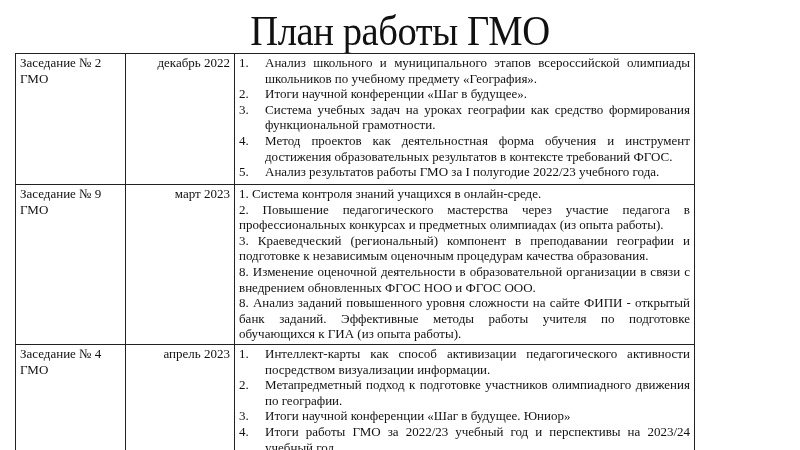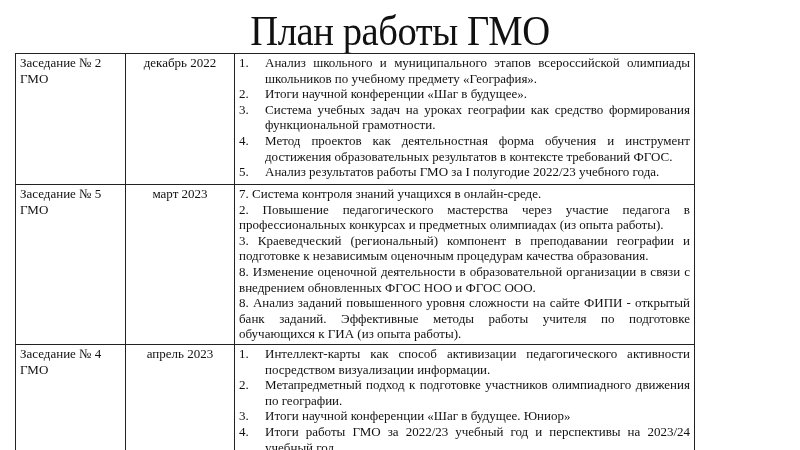--- a/index.html
+++ b/index.html
@@ -17,21 +17,21 @@
     position: absolute; left: 15px; top: 53px; width: 680px;
     border-collapse: collapse; table-layout: fixed;
     font-size: 13px; line-height: 15.6px;
   }
   table.plan td {
     border: 1.5px solid #222; vertical-align: top; padding: 1px 4px 2px 4px;
   }
   col.c1 { width: 110px; }
   col.c2 { width: 109px; }
   td.meeting { padding-left: 3px; }
-  td.date { text-align: center; }
+  td.date { text-align: right; }
   tr.r1 td { height: 127px; }
   tr.r2 td { height: 146px; }
   tr.r3 td { height: 89px; }
   ol.items { margin: 0; padding: 0; list-style: none; }
   ol.items li { text-align: justify; }
   ol.hang li { display: flex; }
   ol.hang li .num { flex: 0 0 26px; }
   ol.hang li .txt { flex: 1; text-align: justify; text-align-last: left; }
   ol.inline li { text-align: justify; text-align-last: left; }
 </style>
@@ -69,25 +69,25 @@
               <span class="txt">Метод проектов как деятельностная форма обучения и инструмент достижения образовательных результатов в контексте требований ФГОС.</span>
             </li>
           <li>
               <span class="num">5.</span>
               <span class="txt">Анализ результатов работы ГМО за I полугодие 2022/23 учебного года.</span>
             </li>
         </ol>
       </td>
     </tr>
     <tr class="r2">
-      <td class="meeting">Заседание № 5 ГМО</td>
+      <td class="meeting">Заседание № 9 ГМО</td>
       <td class="date">март 2023</td>
       <td>
         <ol class="items inline">
-          <li>7. Система контроля знаний учащихся в онлайн-среде.</li>
+          <li>1. Система контроля знаний учащихся в онлайн-среде.</li>
           <li>2. Повышение педагогического мастерства через участие педагога в профессиональных конкурсах и предметных олимпиадах (из опыта работы).</li>
           <li>3. Краеведческий (региональный) компонент в преподавании географии и подготовке к независимым оценочным процедурам качества образования.</li>
           <li>8. Изменение оценочной деятельности в образовательной организации в связи с внедрением обновленных ФГОС НОО и ФГОС ООО.</li>
           <li>8. Анализ заданий повышенного уровня сложности на сайте ФИПИ - открытый банк заданий. Эффективные методы работы учителя по подготовке обучающихся к ГИА (из опыта работы).</li>
         </ol>
       </td>
     </tr>
     <tr class="r3">
       <td class="meeting">Заседание № 4 ГМО</td>
       <td class="date">апрель 2023</td>

